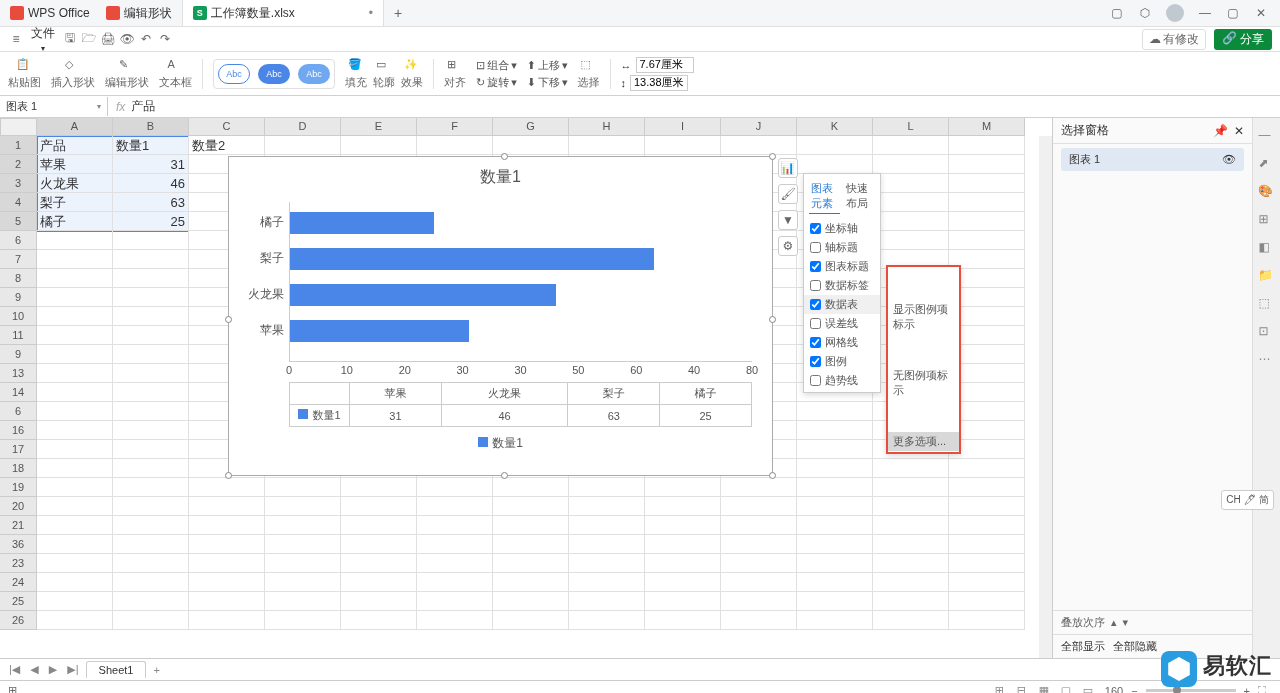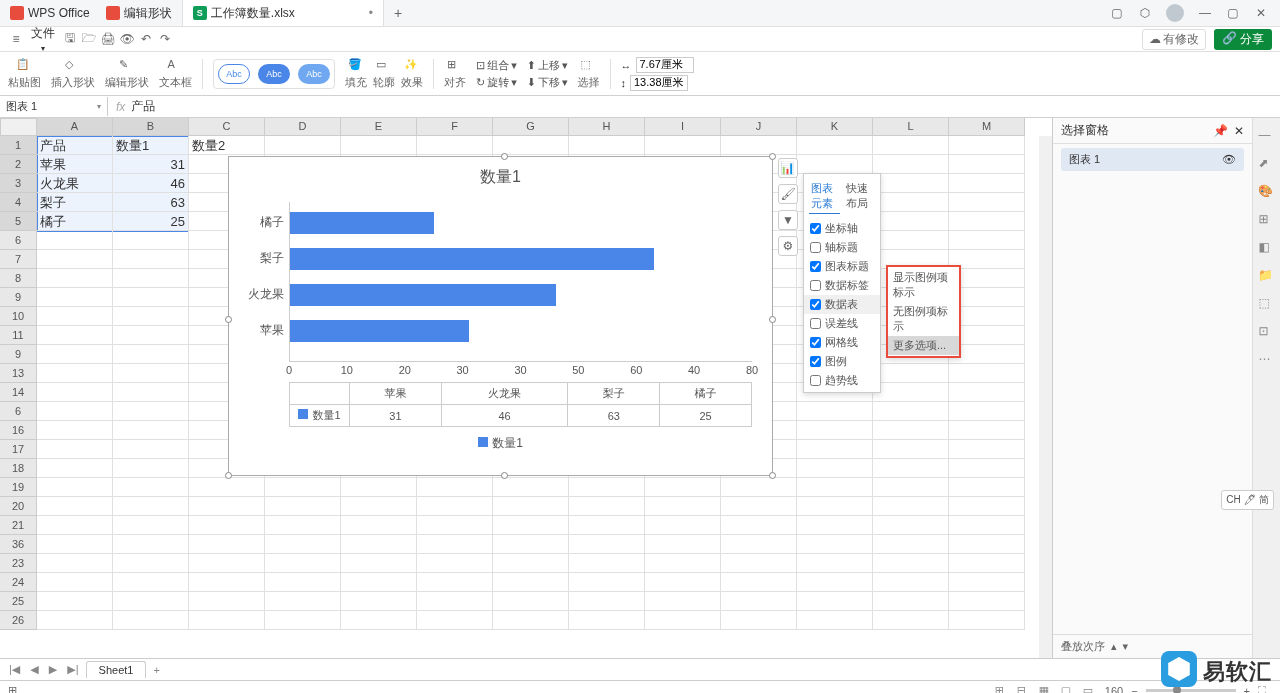--- a/index.html
+++ b/index.html
@@ -69,38 +69,38 @@
 .side-icon { width: 20px; height: 20px; border: 1px solid #ccc; background: #fff; border-radius: 3px; display: flex; align-items: center; justify-content: center; color: #666; }
 .popup1 { position: absolute; top: 55px; left: 803px; width: 78px; background: #fff; border: 1px solid #ccc; box-shadow: 0 2px 6px rgba(0,0,0,0.15); padding: 2px 0; font-size: 11px; }
 .popup1-tabs { display: flex; font-size: 11px; padding: 3px 5px 5px; gap: 4px; }
 .popup1-tab { color: #555; padding: 2px 2px; }
 .popup1-tab.active { color: #2a7ad4; border-bottom: 1px solid #2a7ad4; }
 .chk-item { display: flex; align-items: center; gap: 4px; padding: 2px 6px; color: #555; }
 .chk-item input { width: 11px; height: 11px; }
 .chk-item.hover { background: #f0f0f0; position: relative; }
 .arrow-btn { position: absolute; right: -20px; width: 14px; height: 14px; border: 2px solid #e74c3c; display: flex; align-items: center; justify-content: center; font-size: 9px; color: #555; top: 153px; }
 .popup2 { position: absolute; top: 147px; left: 886px; width: 75px; background: #fff; border: 2px solid #e74c3c; padding: 1px 0; font-size: 11px; box-shadow: 0 2px 6px rgba(0,0,0,0.15); }
-.popup2-item { padding: 2px 5px; color: #555; }
+.popup2-item { padding: 2px 5px; color: #555; margin-top: 32px; }
 .popup2-item.hl { background: #d8d8d8; }
 .right-panel { width: 200px; border-left: 1px solid #ccc; background: #fafafa; display: flex; flex-direction: column; }
 .right-panel-hdr { padding: 4px 8px; font-size: 12px; border-bottom: 1px solid #e0e0e0; display: flex; justify-content: space-between; align-items: center; }
 .right-panel-sub { padding: 4px 8px; font-size: 11px; color: #666; }
 .panel-item { margin: 4px 8px; padding: 4px 8px; background: #e0e8f4; border-radius: 3px; font-size: 11px; display: flex; justify-content: space-between; align-items: center; }
 .right-tool-strip { width: 28px; background: #f0f0f0; border-left: 1px solid #ddd; display: flex; flex-direction: column; align-items: center; gap: 12px; padding-top: 10px; }
 .tool-ico { width: 16px; height: 16px; color: #888; }
 .sheet-tabs-bar { height: 22px; display: flex; align-items: center; border-top: 1px solid #ccc; padding: 0 6px; gap: 4px; font-size: 11px; }
 .sheet-tab { padding: 2px 12px; border: 1px solid #ccc; border-bottom: none; background: #fff; border-radius: 3px 3px 0 0; }
 .sheet-nav { color: #888; padding: 0 3px; }
 .status-bar { height: 20px; display: flex; align-items: center; border-top: 1px solid #ccc; padding: 0 8px; font-size: 11px; color: #666; gap: 10px; }
 .status-right { margin-left: auto; display: flex; gap: 8px; align-items: center; }
 .view-btn { width: 14px; height: 14px; color: #888; }
 .zoom-slider { width: 90px; height: 3px; background: #ccc; position: relative; }
 .zoom-thumb { position: absolute; left: 30%; top: -3px; width: 8px; height: 8px; background: #888; border-radius: 50%; }
 .ime-badge { position: absolute; right: 6px; top: 490px; background: #fff; border: 1px solid #ccc; border-radius: 3px; padding: 2px 4px; font-size: 10px; color: #555; z-index: 50; }
-.watermark { position: absolute; right: 8px; bottom: 6px; display: flex; align-items: flex-end; gap: 6px; z-index: 60; }
+.watermark { position: absolute; right: 8px; bottom: 6px; display: flex; align-items: flex-start; gap: 6px; z-index: 60; }
 .wm-logo { width: 36px; height: 36px; background: #2a9de0; border-radius: 8px; position: relative; }
 .wm-logo::before { content: ""; position: absolute; inset: 6px; background: #fff; clip-path: polygon(50% 0, 95% 25%, 95% 75%, 50% 100%, 5% 75%, 5% 25%); }
 .wm-text { font-size: 22px; font-weight: bold; color: #333; letter-spacing: 1px; }
 .scroll-v { position: absolute; right: 0; top: 18px; bottom: 0; width: 13px; background: #f0f0f0; }
 </style>
 </head>
 <body>
 
 <div class="titlebar">
   <div class="app-logo">
@@ -724,20 +724,24 @@
     </div>
     <div class="panel-item">
       <span>图表 1</span>
       <span>👁</span>
     </div>
     <div style="margin-top:auto;border-top:1px solid #ddd;padding:4px 8px;font-size:11px;color:#666;display:flex;gap:6px;align-items:center">
       <span>叠放次序</span>
         <span>▴</span>
         <span>▾</span>
     </div>
+    <div style="border-top:1px solid #ddd;padding:4px 8px;font-size:11px;display:flex;gap:8px">
+      <span>全部显示</span>
+      <span>全部隐藏</span>
+    </div>
   </div>
 
   <div class="right-tool-strip">
     <div class="tool-ico">—</div>
     <div class="tool-ico">⬈</div>
     <div class="tool-ico">🎨</div>
     <div class="tool-ico">⊞</div>
     <div class="tool-ico">◧</div>
     <div class="tool-ico">📁</div>
     <div class="tool-ico">⬚</div>

